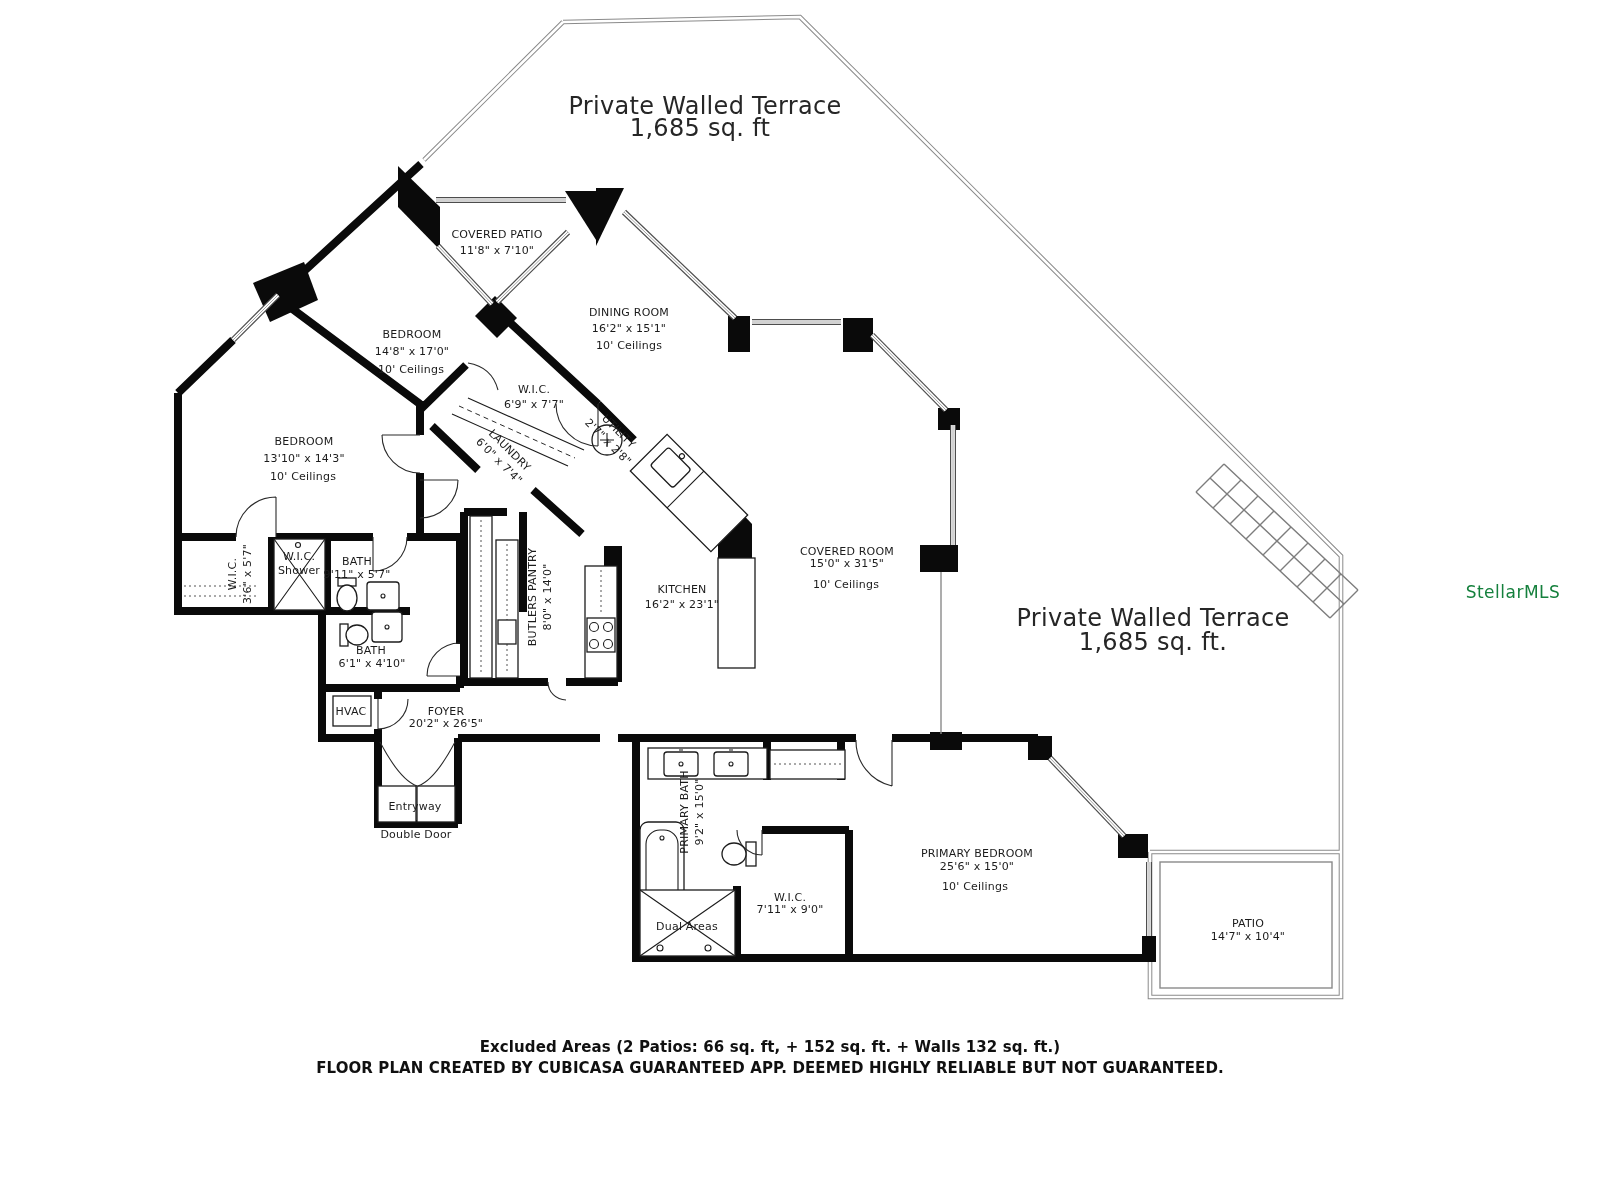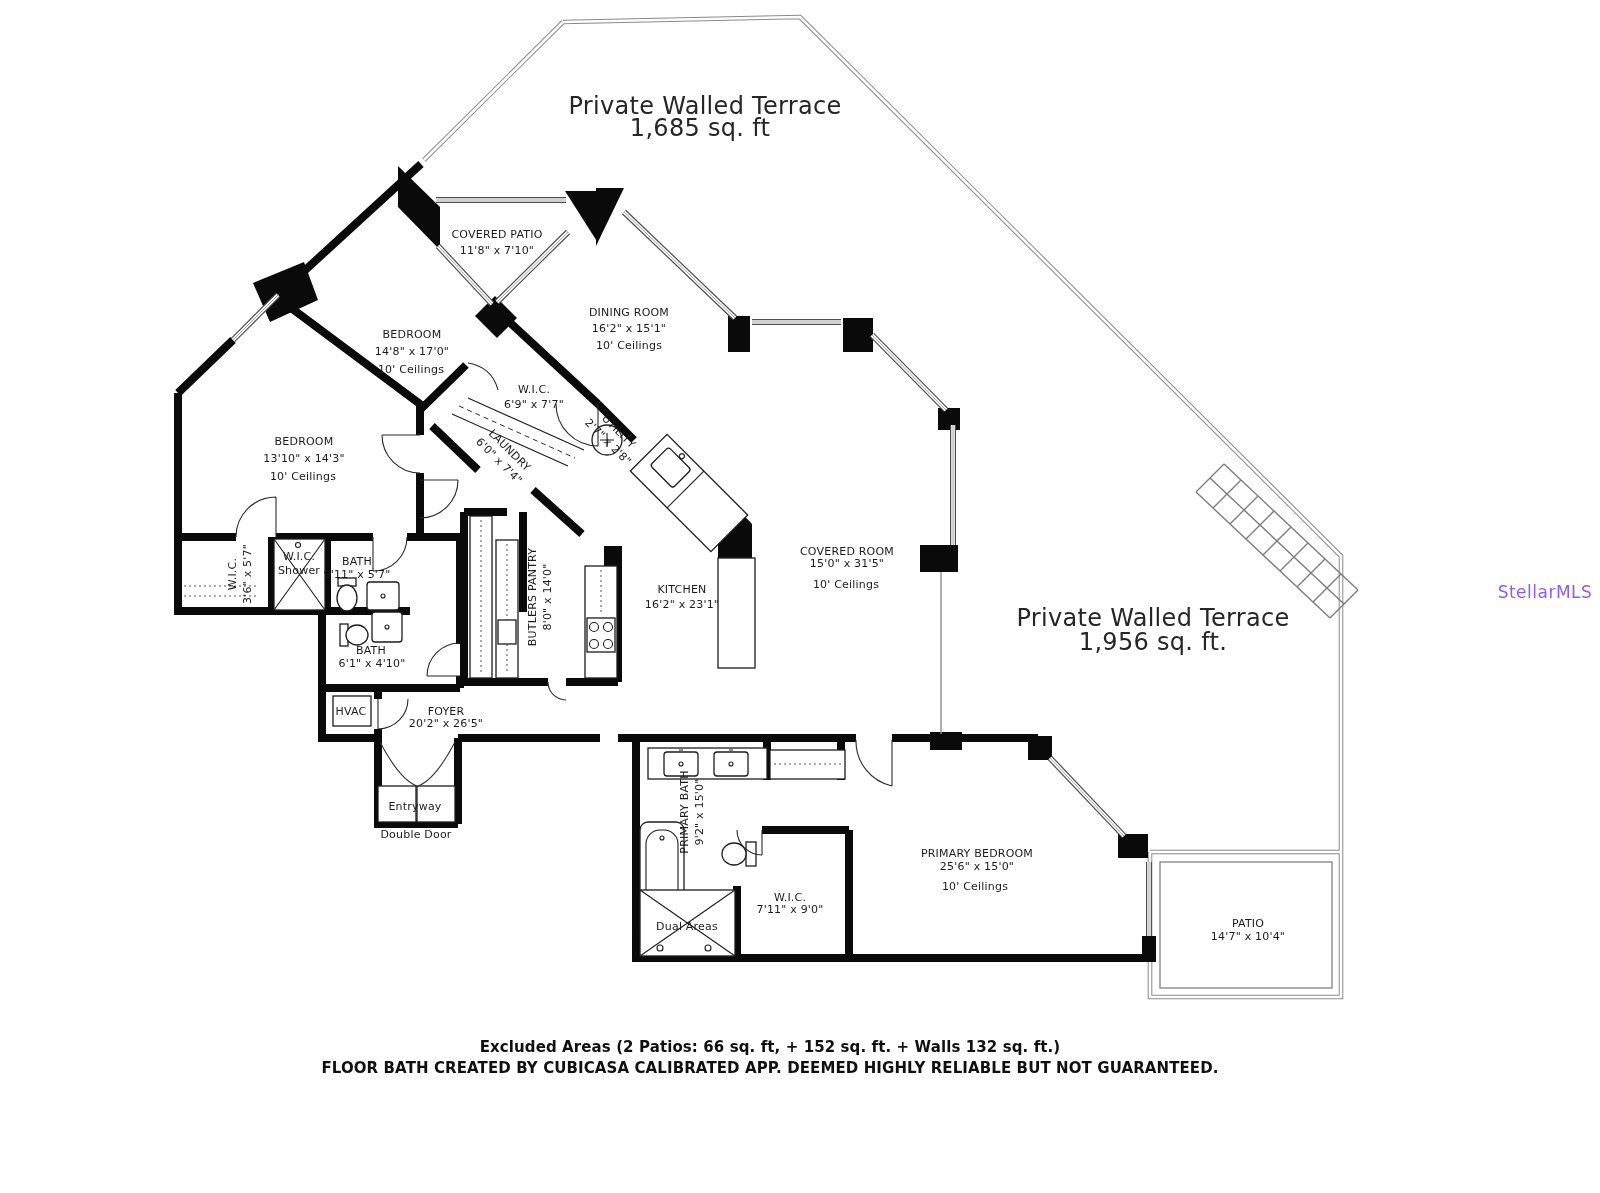--- a/index.html
+++ b/index.html
@@ -27,21 +27,21 @@
   .lbl{position:absolute;transform:translate(-50%,-50%);font-size:11px;color:#1b1b1b;
        white-space:nowrap;text-align:center;letter-spacing:.2px;}
   .lbl.r45{transform:translate(-50%,-50%) rotate(45deg);}
   .lbl.r270{transform:translate(-50%,-50%) rotate(-90deg);}
   .lbl.big{font-size:24px;color:#262626;letter-spacing:.3px;margin-left:12px;}
   .lbl .l2{line-height:1.4;}
   .footer-block{position:absolute;left:770px;top:1058px;transform:translate(-50%,-50%);
        text-align:center;font-size:15px;font-weight:bold;color:#101010;line-height:1.42;
        white-space:nowrap;letter-spacing:.1px;}
   .watermark{position:absolute;left:1513px;top:592px;transform:translate(-50%,-50%);
-       font-size:17px;color:#8b5cf6;letter-spacing:.5px;margin-left:32px;}
+       font-size:17px;color:#15803d;letter-spacing:.5px;}
 </style>
 </head>
 <body>
 
 <div class="page">
 
   <svg class="plan-svg" width="1600" height="1193" viewBox="0 0 1600 1193">
 
     <g>
       <path class="to" d="M563,22 L800,17 L1341,556 L1341,997 L1150,997 L1150,852 M563,22 L424,160 M1150,852 L1341,852"></path>
@@ -270,21 +270,21 @@
       <path class="dr" d="M468,363 Q492,367 498,390"></path>
       <path class="dr" d="M892,740 L892,786 M856,740 A46,46 0 0 0 892,786"></path>
       <path class="dr" d="M762,830 L762,855 M762,855 A25,25 0 0 1 737,830"></path>
       <path class="dr" d="M548,682 A18,18 0 0 0 566,700"></path>
     </g>
   </svg>
 
   <div class="lbl big" style="left:693px;top:106px">Private Walled Terrace</div>
   <div class="lbl big" style="left:688px;top:128px">1,685 sq. ft</div>
   <div class="lbl big" style="left:1141px;top:618px">Private Walled Terrace</div>
-  <div class="lbl big" style="left:1141px;top:642px">1,956 sq. ft.</div>
+  <div class="lbl big" style="left:1141px;top:642px">1,685 sq. ft.</div>
 
   <div class="lbl" style="left:497px;top:234px">COVERED PATIO</div>
   <div class="lbl" style="left:497px;top:250px">11'8" x 7'10"</div>
 
   <div class="lbl" style="left:412px;top:334px">BEDROOM</div>
   <div class="lbl" style="left:412px;top:351px">14'8" x 17'0"</div>
   <div class="lbl" style="left:411px;top:369px">10' Ceilings</div>
 
   <div class="lbl" style="left:629px;top:312px">DINING ROOM</div>
   <div class="lbl" style="left:629px;top:328px">16'2" x 15'1"</div>
@@ -352,17 +352,17 @@
 
   <div class="lbl" style="left:977px;top:853px">PRIMARY BEDROOM</div>
   <div class="lbl" style="left:977px;top:866px">25'6" x 15'0"</div>
   <div class="lbl" style="left:975px;top:886px">10' Ceilings</div>
 
   <div class="lbl" style="left:1248px;top:923px">PATIO</div>
   <div class="lbl" style="left:1248px;top:936px">14'7" x 10'4"</div>
 
   <div class="footer-block">
     <div>Excluded Areas (2 Patios: 66 sq. ft, + 152 sq. ft. + Walls 132 sq. ft.)</div>
-    <div>FLOOR BATH CREATED BY CUBICASA CALIBRATED APP. DEEMED HIGHLY RELIABLE BUT NOT GUARANTEED.</div>
+    <div>FLOOR PLAN CREATED BY CUBICASA GUARANTEED APP. DEEMED HIGHLY RELIABLE BUT NOT GUARANTEED.</div>
   </div>
 
   <div class="watermark">StellarMLS</div>
 </div>
 
 </body></html>

